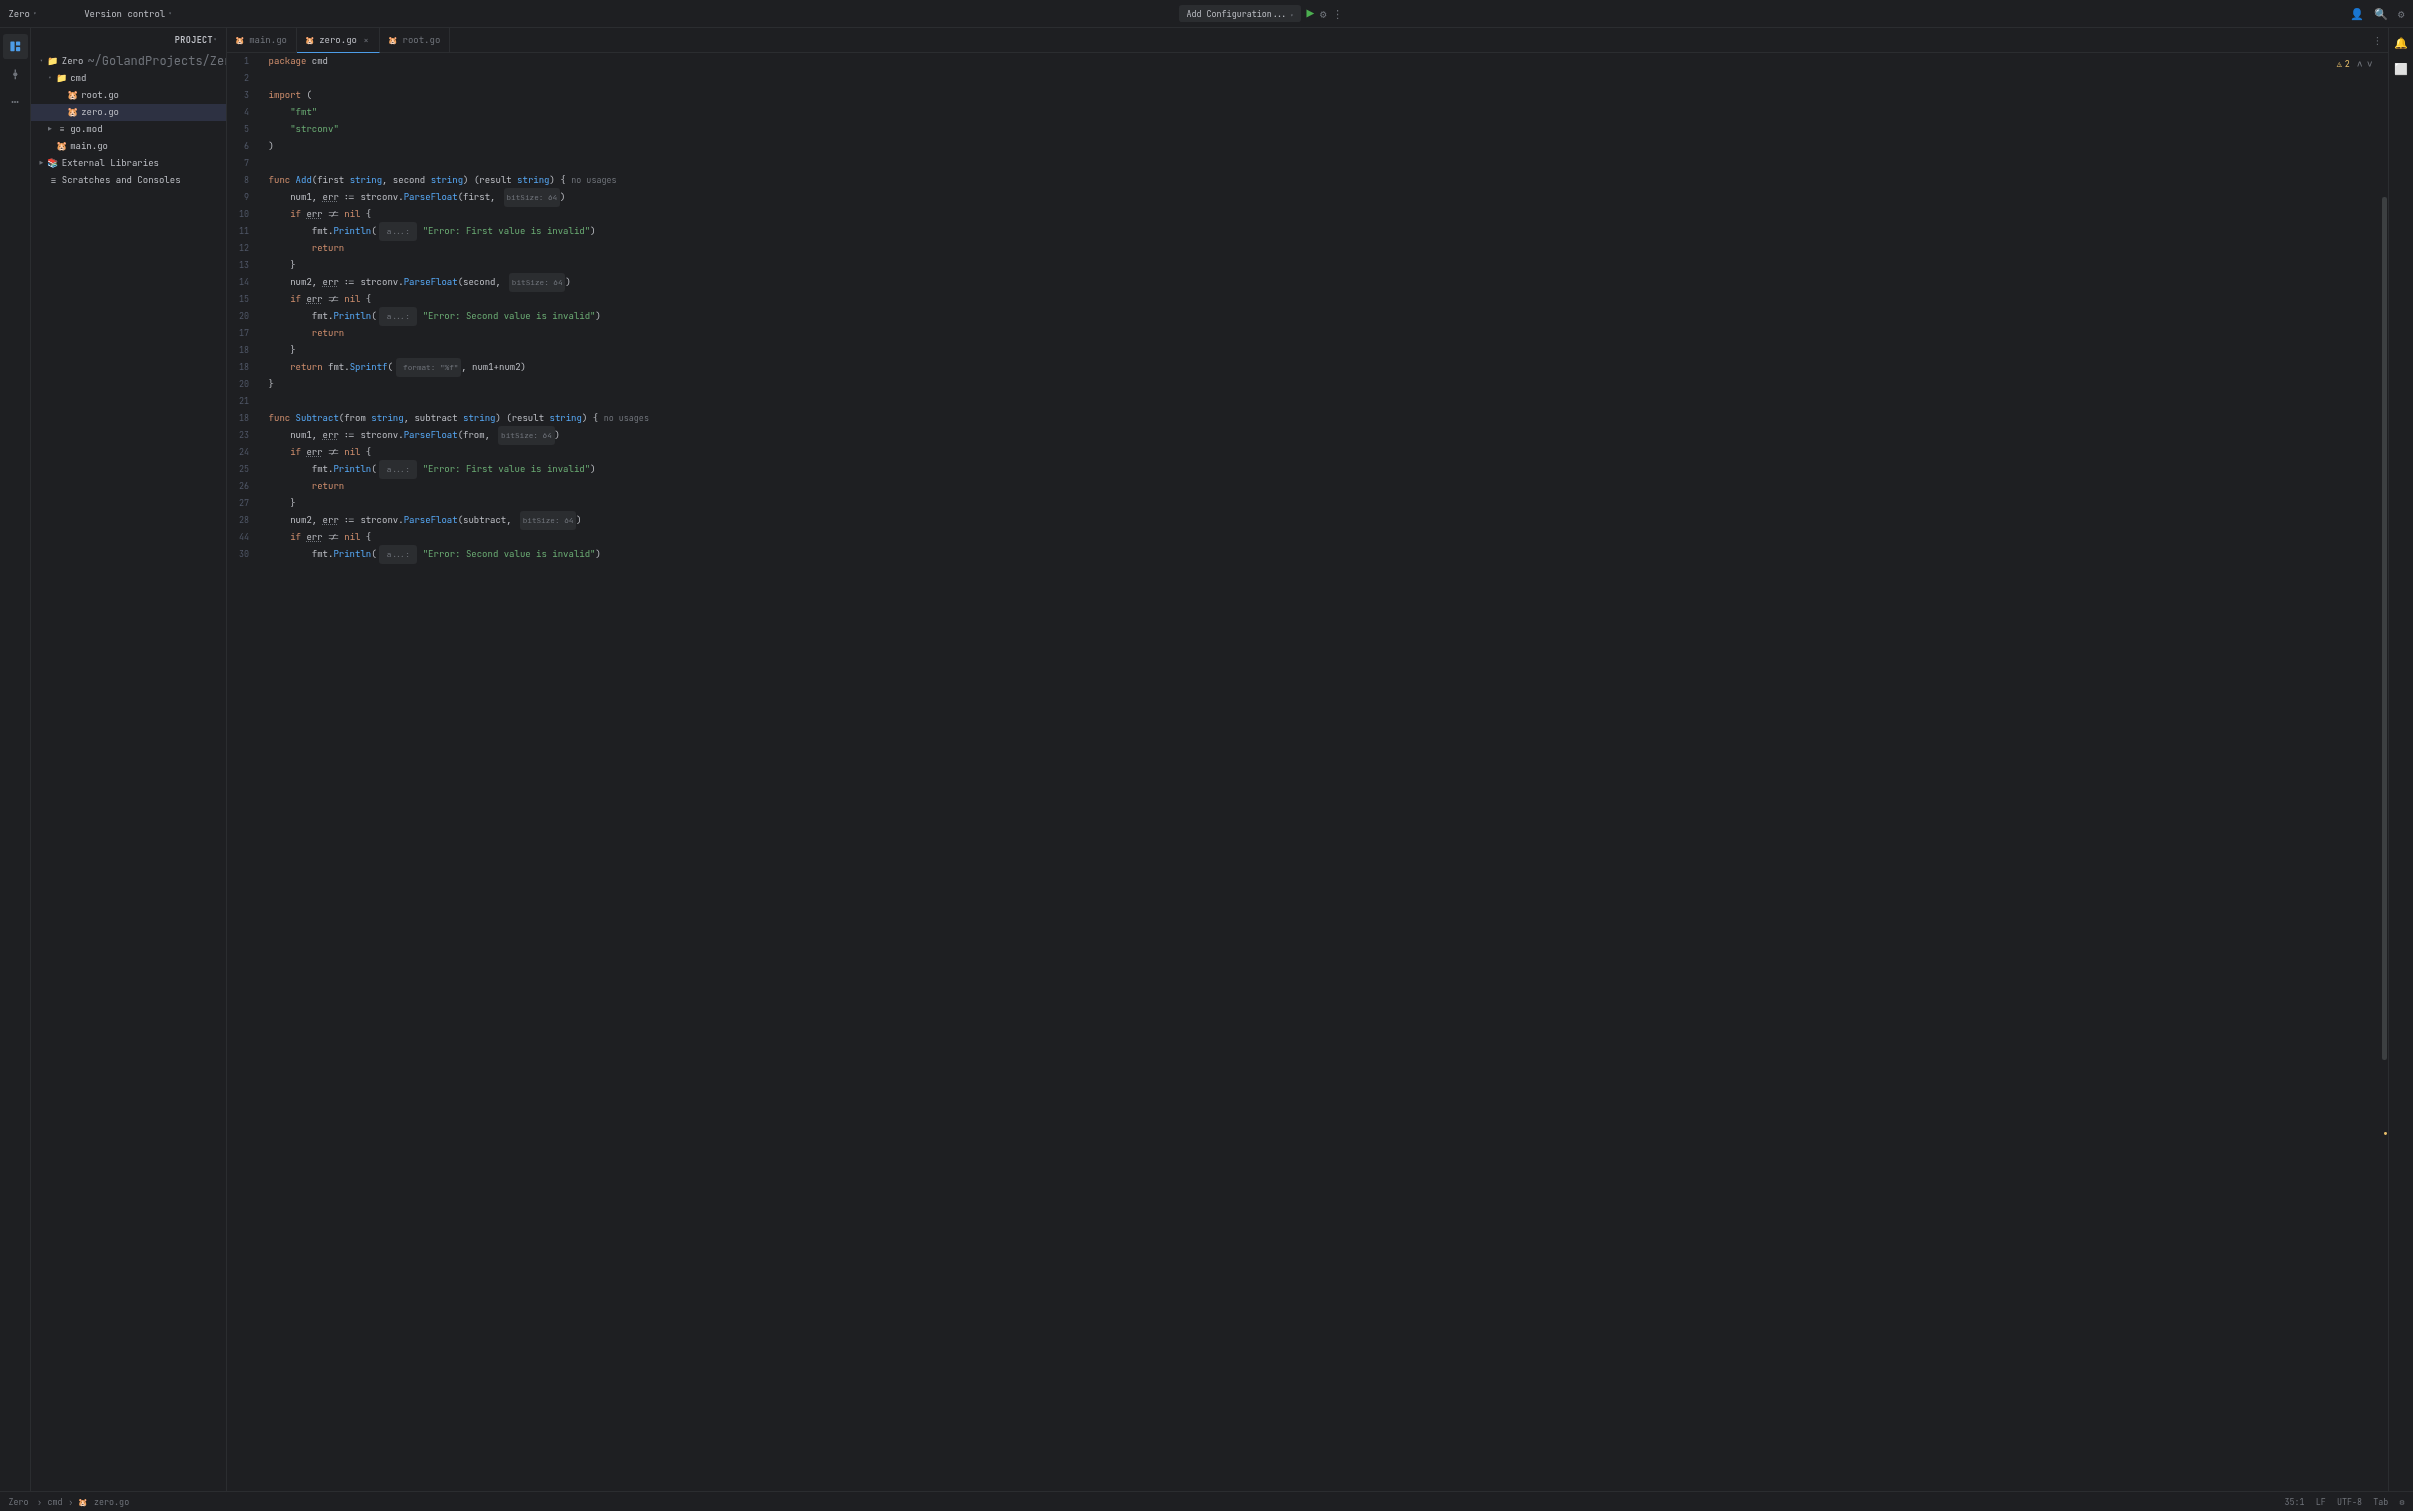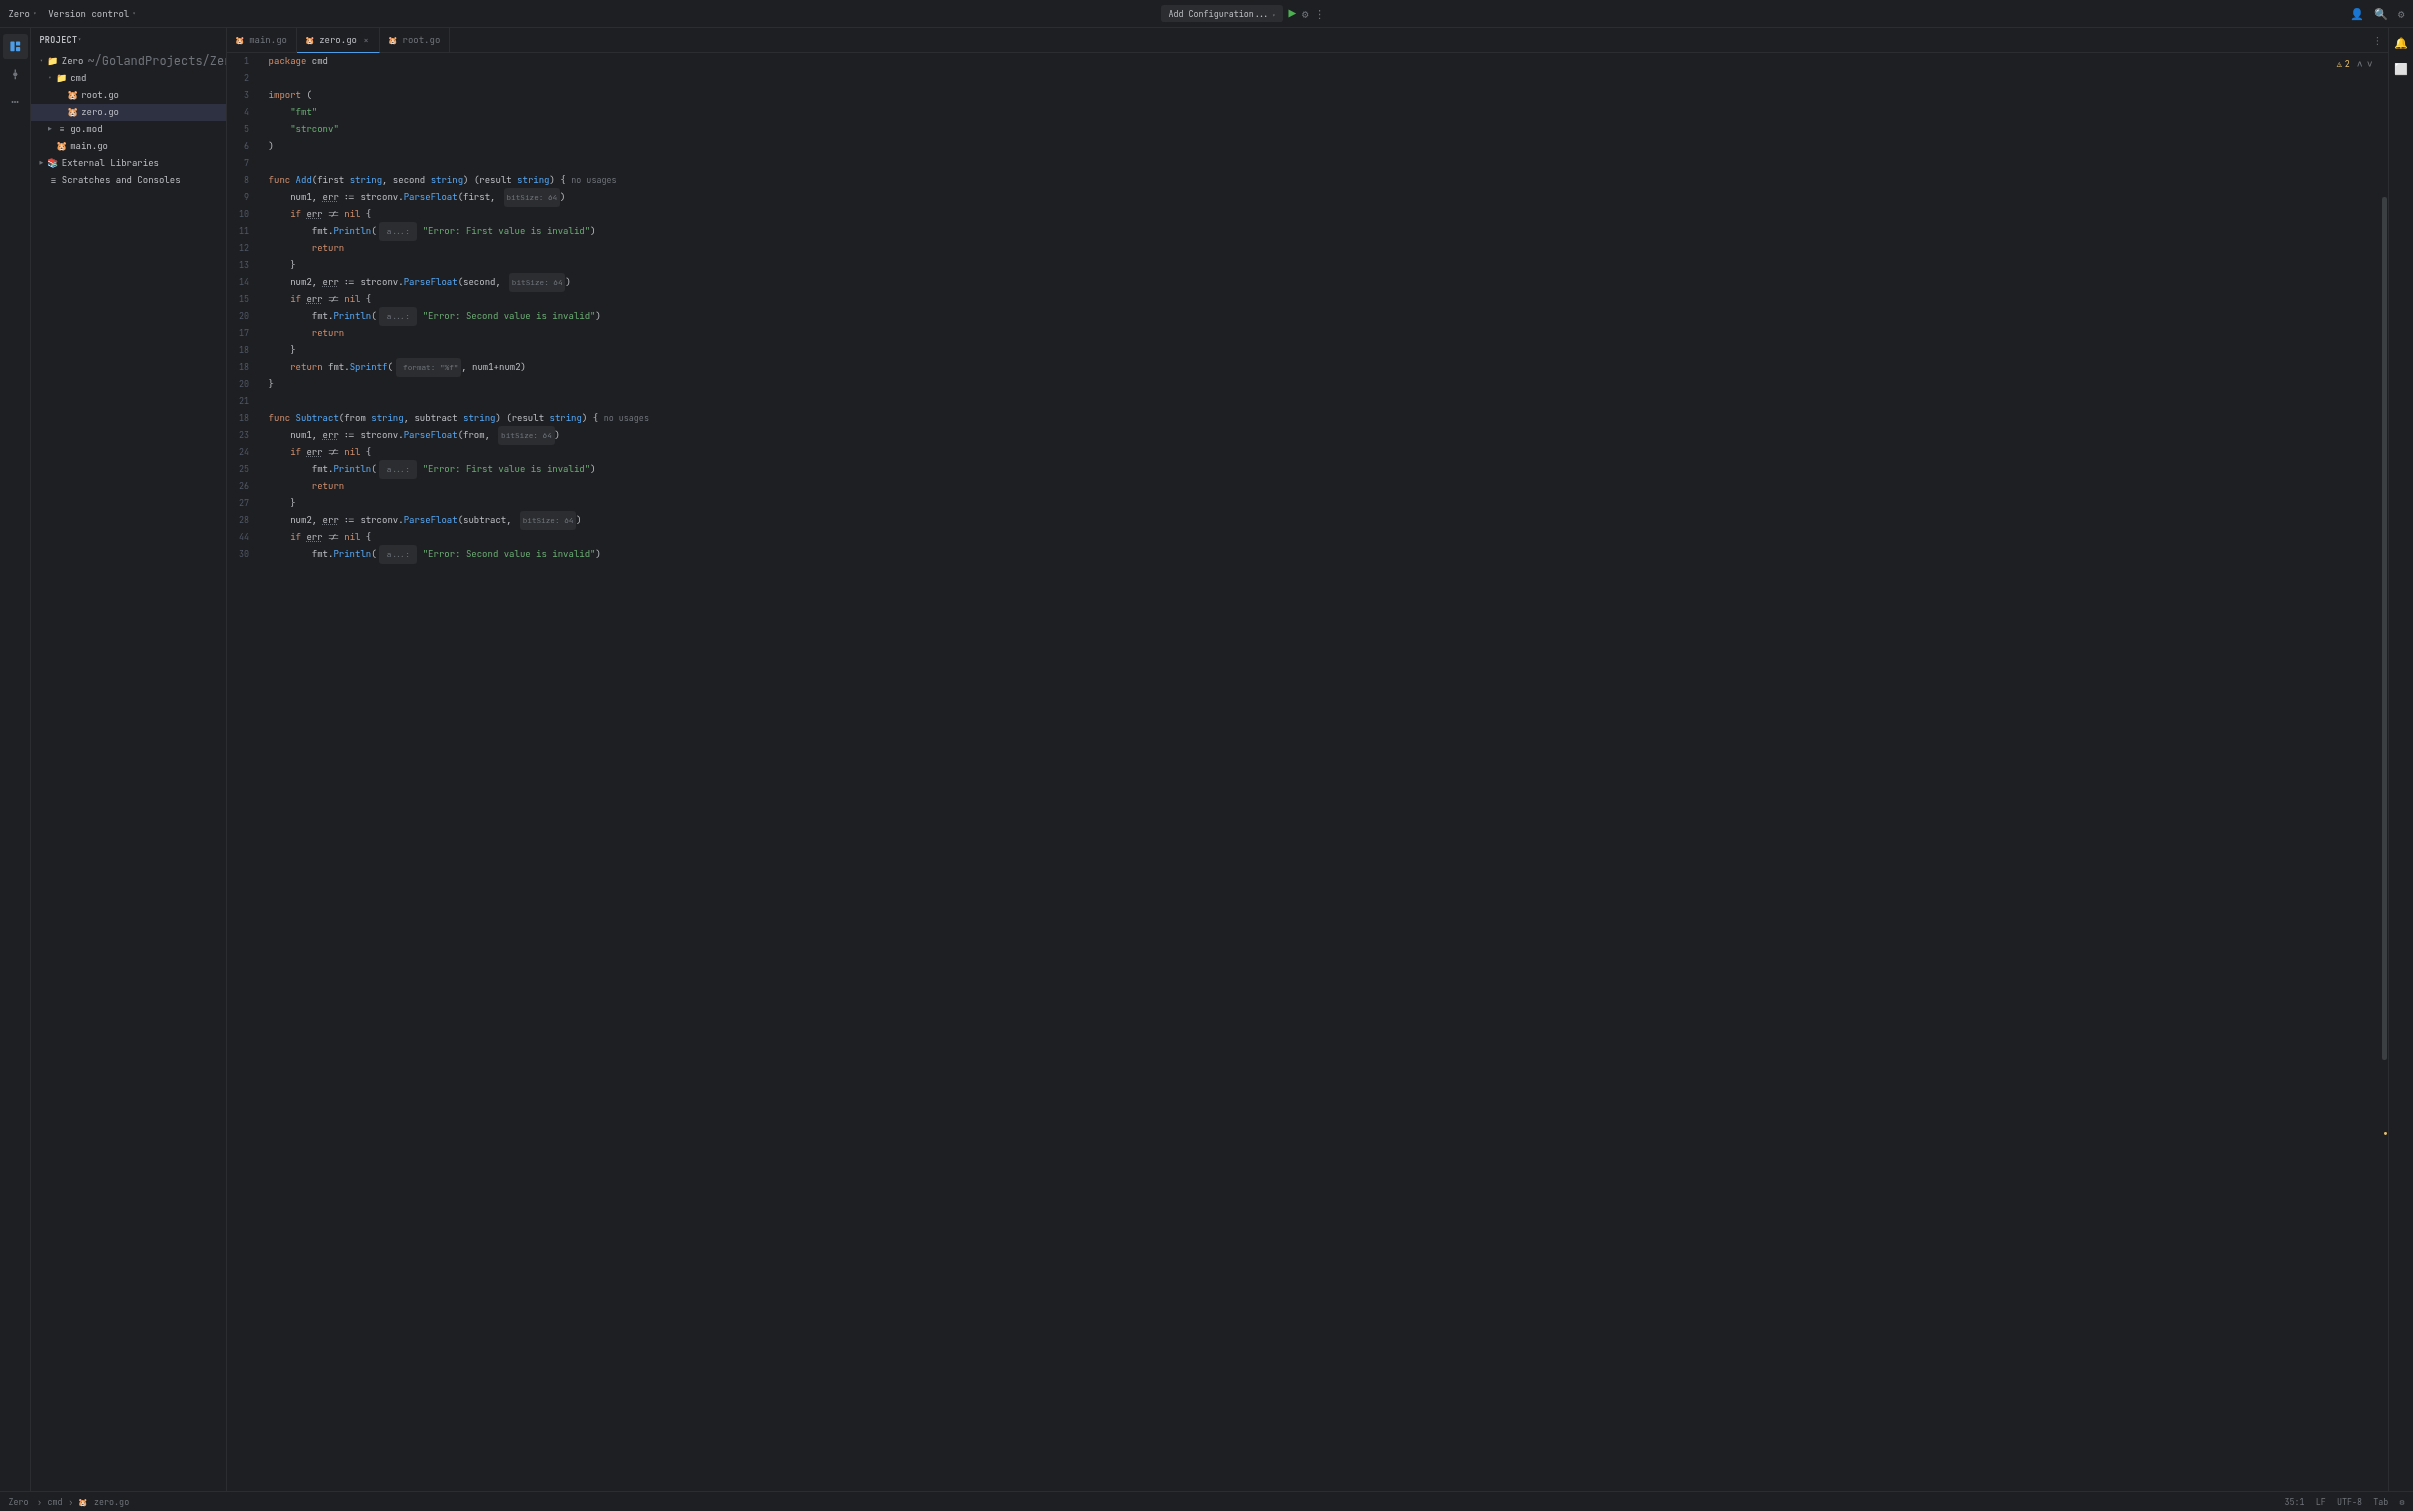--- a/index.html
+++ b/index.html
@@ -39,20 +39,21 @@
       cursor: pointer;
     }
     .titlebar-project .chevron { color: #6f737a; font-size: 7px; }
     .titlebar-vc {
       display: flex;
       align-items: center;
       gap: 2.8px;
       font-size: 9px;
       color: #bcbec4;
       cursor: pointer;
+      margin-left: 36px;
     }
     .titlebar-vc .chevron { color: #6f737a; font-size: 7px; }
     .titlebar-center {
       display: flex;
       align-items: center;
       gap: 5.6px;
     }
     .run-config {
       display: flex;
       align-items: flex-end;
@@ -118,21 +119,21 @@
       background: #1e1f22;
       border-right: 0.7px solid #2b2d30;
       display: flex;
       flex-direction: column;
       flex-shrink: 0;
       overflow: hidden;
     }
     .sidebar-header {
       display: flex;
       align-items: center;
-      justify-content: flex-start;
+      justify-content: flex-end;
       padding: 5.6px 8.4px;
       font-size: 8.4px;
       font-weight: 600;
       color: #bcbec4;
       text-transform: uppercase;
       letter-spacing: 0.05em;
     }
     .sidebar-header-right {
       display: flex;
       align-items: center;

